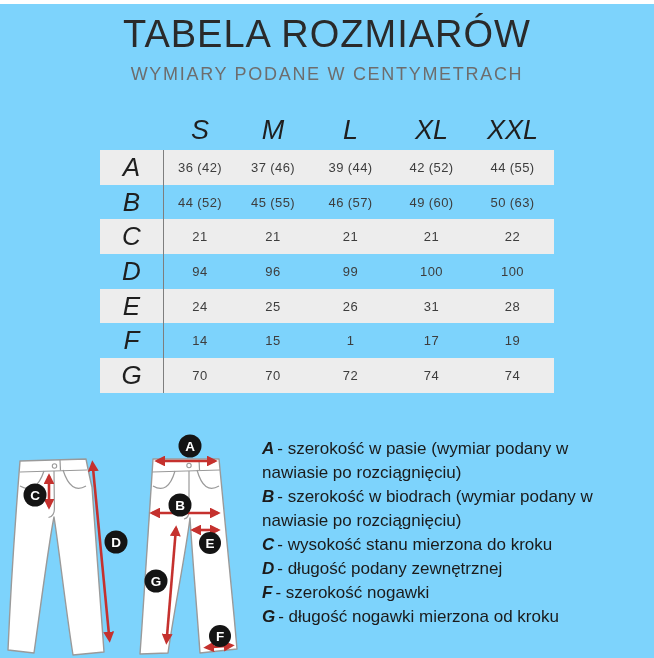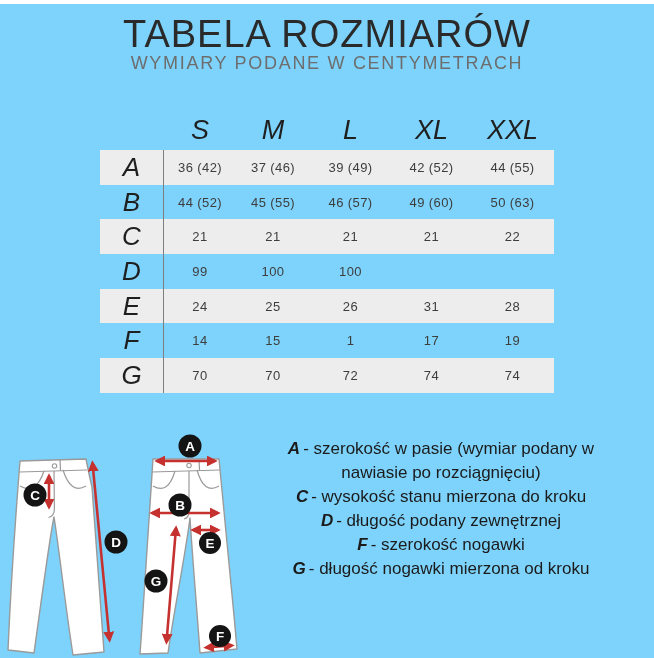--- a/index.html
+++ b/index.html
@@ -10,21 +10,21 @@
     font-family:"Liberation Sans", sans-serif;
     -webkit-font-smoothing:antialiased;
   }
 
   
   .title {
     position:absolute; top:9px; left:0; right:0; text-align:center;
     font-size:38px; font-weight:300; letter-spacing:1px; color:#2a2a2a;
   }
   .subtitle {
-    position:absolute; top:49px; left:0; right:0; text-align:center;
+    position:absolute; top:60px; left:0; right:0; text-align:center;
     font-size:18px; font-weight:400; letter-spacing:1.7px; color:#6d6d6d;
   }
 
   
   .size-table { position:absolute; left:100px; top:109px; width:454px; }
   .t-header, .t-row {
     display:grid;
     grid-template-columns:63px 74px 72px 83px 79px 83px;
   }
   .t-header { height:37px; }
@@ -48,21 +48,21 @@
   
   .diagram { position:absolute; left:0px; top:425px; }
   .badge-letter {
     font-family:"Liberation Sans", sans-serif;
     font-size:13.5px; font-weight:bold; fill:#ffffff; text-anchor:middle;
   }
 
   
   .legend {
     position:absolute; left:262px; top:433px; width:358px;
-    font-size:17px; line-height:24px; color:#1b1b1b;text-align:center;
+    font-size:17px; line-height:24px; color:#1b1b1b;
   }
   .legend-item { margin:0; }
   .legend-item .k { font-weight:bold; font-style:italic; margin-right:3px; }
 </style>
 </head>
 <body>
 
 <div class="page">
 
   <div class="title">TABELA ROZMIARÓW</div>
@@ -76,21 +76,21 @@
         <div class="col">L</div>
         <div class="col">XL</div>
         <div class="col">XXL</div>
       </div>
     <div class="t-body">
       <div class="v-divider"></div>
     <div class="t-row striped">
           <div class="row-label">A</div>
           <div class="cell">36 (42)</div>
           <div class="cell">37 (46)</div>
-          <div class="cell">39 (49)</div>
+          <div class="cell">39 (44)</div>
           <div class="cell">42 (52)</div>
           <div class="cell">44 (55)</div>
         </div>
         <div class="t-row">
           <div class="row-label">B</div>
           <div class="cell">44 (52)</div>
           <div class="cell">45 (55)</div>
           <div class="cell">46 (57)</div>
           <div class="cell">49 (60)</div>
           <div class="cell">50 (63)</div>
@@ -98,20 +98,22 @@
         <div class="t-row striped">
           <div class="row-label">C</div>
           <div class="cell">21</div>
           <div class="cell">21</div>
           <div class="cell">21</div>
           <div class="cell">21</div>
           <div class="cell">22</div>
         </div>
         <div class="t-row">
           <div class="row-label">D</div>
+          <div class="cell">94</div>
+          <div class="cell">96</div>
           <div class="cell">99</div>
           <div class="cell">100</div>
           <div class="cell">100</div>
         </div>
         <div class="t-row striped">
           <div class="row-label">E</div>
           <div class="cell">24</div>
           <div class="cell">25</div>
           <div class="cell">26</div>
           <div class="cell">31</div>
@@ -202,19 +204,20 @@
       </g>
       <g>
         <circle cx="220" cy="207" r="11" fill="#141414"></circle>
         <text class="badge-letter" x="220" y="211.8">F</text>
       </g>
     </g>
   </svg>
 
   <div class="legend">
       <div class="legend-item"><span class="k">A</span><span>- szerokość w pasie (wymiar podany w nawiasie po rozciągnięciu)</span></div>
+      <div class="legend-item"><span class="k">B</span><span>- szerokość w biodrach (wymiar podany w nawiasie po rozciągnięciu)</span></div>
       <div class="legend-item"><span class="k">C</span><span>- wysokość stanu mierzona do kroku</span></div>
       <div class="legend-item"><span class="k">D</span><span>- długość podany zewnętrznej</span></div>
       <div class="legend-item"><span class="k">F</span><span>- szerokość nogawki</span></div>
       <div class="legend-item"><span class="k">G</span><span>- długość nogawki mierzona od kroku</span></div>
     </div>
 
 </div>
 
 </body></html>

